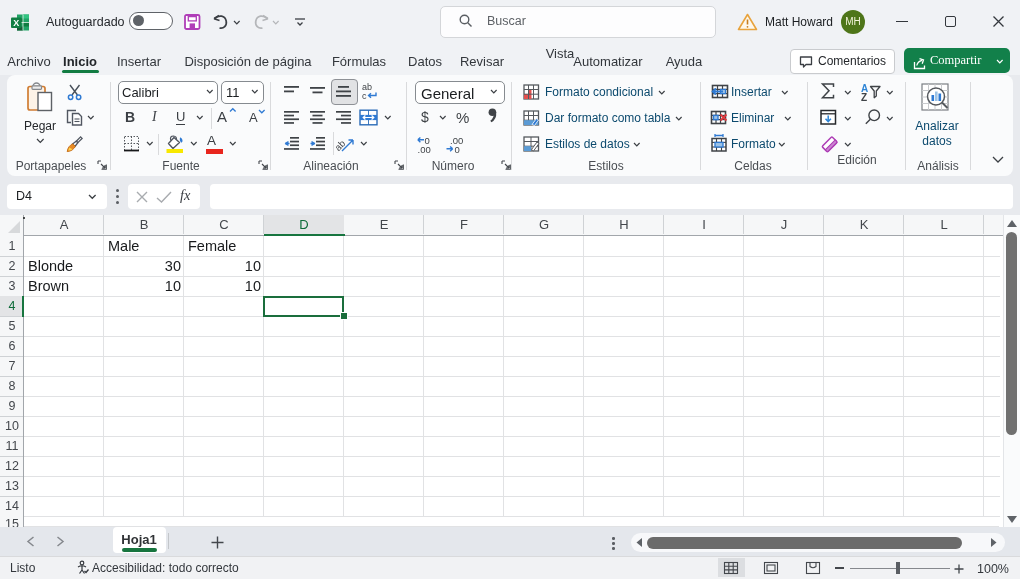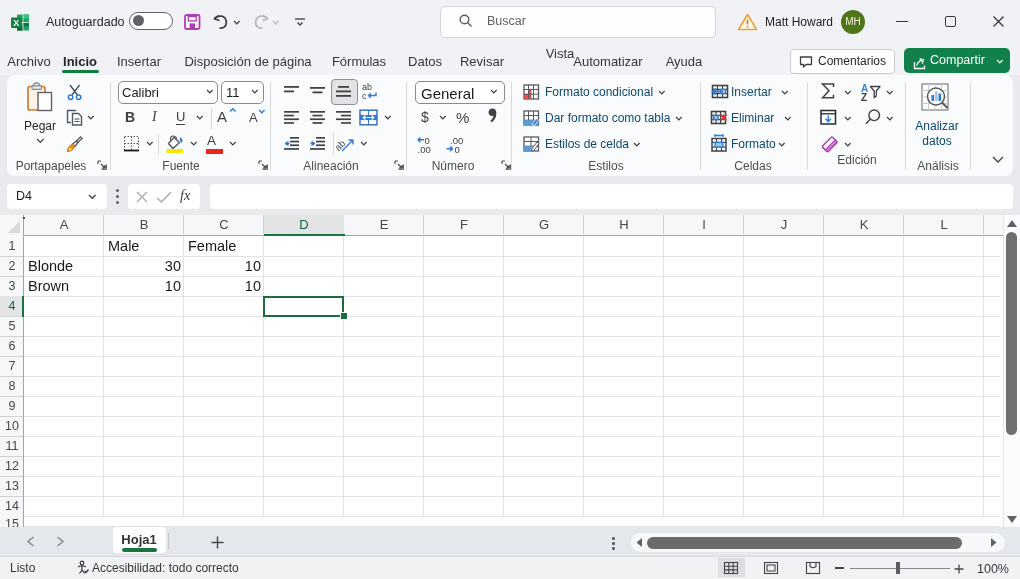--- a/index.html
+++ b/index.html
@@ -100,21 +100,21 @@
 <div class="ab" style="left:790px;top:49px;width:103px;height:23px;background:#fff;border:1px solid #c9cbce;border-radius:4px;"></div>
 <svg class="ab" style="left:799px;top:55px" width="14" height="13">
   <path d="M1.5 2 h11 v7.5 h-5.5 l-2.5 2.5 v-2.5 h-3 z" fill="none" stroke="#3b3f44" stroke-width="1.3" stroke-linejoin="round"></path>
 </svg>
 <div class="t" style="left:818px;top:55px;font-size:12px;color:#24272b;">Comentarios</div>
 <div class="ab" style="left:904px;top:48px;width:106px;height:25px;background:#12804a;border-radius:5px;"></div>
 <svg class="ab" style="left:913px;top:56px" width="14" height="14">
   <path d="M1.5 6 V12.5 H11.5 V9.5" fill="none" stroke="#fff" stroke-width="1.3"></path>
   <path d="M3.8 9.5 Q4.5 5.5, 9 4.3 M6.5 2.6 L10.5 3.9 L9.2 7.8" fill="none" stroke="#fff" stroke-width="1.3"></path>
 </svg>
-<div class="t" style="left:930px;top:54px;font-size:12.5px;color:#fff;">Compartir</div>
+<div class="t" style="left:930px;top:54px;font-size:12.5px;color:#fff;font-family:Liberation Serif, serif;">Compartir</div>
 <svg class="ab" style="left:996px;top:59px" width="8" height="5">
     <path d="M1 1l2.8 2.8L6.6 1" stroke="#fff" fill="none" stroke-width="1.2"></path>
   </svg>
 
 <div class="ab ribbon"></div>
 <div class="rcard"></div>
 <div class="ab gdiv" style="left:110px;top:82px;height:88px;"></div>
 <div class="ab gdiv" style="left:270px;top:82px;height:88px;"></div>
 <div class="ab gdiv" style="left:406px;top:82px;height:88px;"></div>
 <div class="ab gdiv" style="left:511px;top:82px;height:88px;"></div>
@@ -341,21 +341,21 @@
     <path d="M1 1l2.8 2.8L6.6 1" stroke="#3b3f44" fill="none" stroke-width="1.2"></path>
   </svg>
 <svg class="ab" style="left:523px;top:136px" width="17" height="16">
   <rect x="1" y="1" width="14.5" height="14" fill="#fff" stroke="#55595e" stroke-width="1.3"></rect>
   <line x1="1" y1="5.5" x2="15.5" y2="5.5" stroke="#55595e" stroke-width="1"></line>
   <line x1="1" y1="10.2" x2="15.5" y2="10.2" stroke="#55595e" stroke-width="1"></line>
   <line x1="8" y1="1" x2="8" y2="15" stroke="#55595e" stroke-width="1"></line>
   <path d="M1 10.2 h7 v4.8 h-7 z" fill="#5b9bd5"></path>
   <path d="M8.5 13.5 L14 6 L16 7.5 L10.5 15 Z" fill="#fff" stroke="#55595e" stroke-width="1"></path>
 </svg>
-<div class="t rtext" style="left:545px;top:138px;">Estilos de celda</div>
+<div class="t rtext" style="left:545px;top:138px;">Estilos de datos</div>
 <svg class="ab" style="left:633px;top:142px" width="8" height="5">
     <path d="M1 1l2.8 2.8L6.6 1" stroke="#3b3f44" fill="none" stroke-width="1.2"></path>
   </svg>
 <div class="glabel" style="left:606px;top:159px;text-align:center;">Estilos</div>
 
 <svg class="ab" style="left:711px;top:84px" width="18" height="16">
   <rect x="1.5" y="1.5" width="15" height="12" fill="#fff" stroke="#3f4347" stroke-width="1.6"></rect>
   <line x1="1.5" y1="5.4" x2="16.5" y2="5.4" stroke="#3f4347" stroke-width="1.2"></line>
   <line x1="1.5" y1="9.6" x2="16.5" y2="9.6" stroke="#3f4347" stroke-width="1.2"></line>
   <line x1="6.5" y1="1.5" x2="6.5" y2="13.5" stroke="#3f4347" stroke-width="1.2"></line>

